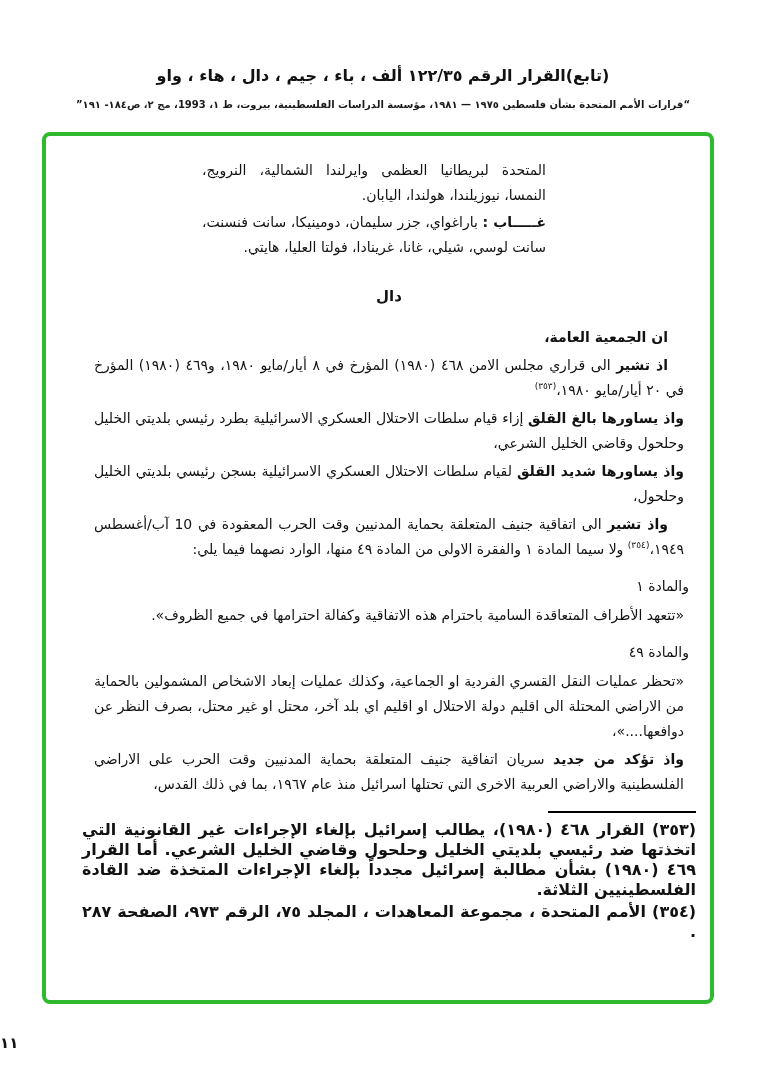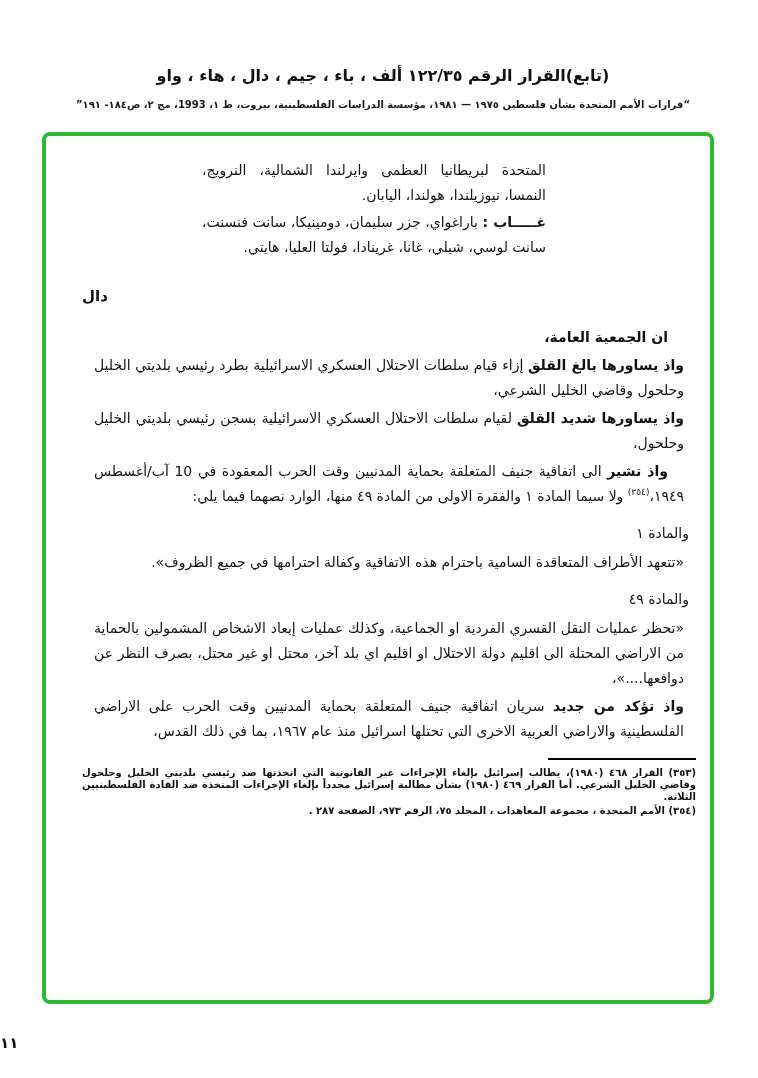--- a/index.html
+++ b/index.html
@@ -27,30 +27,30 @@
     padding:22px 14px 0 36px;
     direction:rtl;
     font-size:14px;line-height:25px;
     text-align:justify;
     overflow:hidden;
   }
   .vote-block{margin:0 150px 0 120px;}
   .vote-block p{margin:0 0 2px 0;}
   .b{font-weight:700;}
   .section-heading{
-    text-align:left;font-size:15px;font-weight:700;
+    text-align:center;font-size:15px;font-weight:700;
     margin:24px 0 16px 0;
   }
   .para{margin:3px 12px;}
   .indent{text-indent:16px;}
   .article-heading{font-weight:400;font-size:14px;margin:12px 7px 4px 0;}
   sup{font-size:9px;line-height:0;vertical-align:super;}
   .footnotes{margin-top:14px;}
   .fn-divider{width:148px;border-top:2px solid #000;margin:0 0 7px 0;}
-  .fn{font-size:10px;line-height:12px;font-weight:700;margin:2px 0;text-align:justify;}
+  .fn{font-size:16px;line-height:20px;font-weight:700;margin:2px 0;text-align:justify;}
   .page-number{
     position:absolute;bottom:26px;left:0;right:0;
     text-align:left;font-size:15px;font-weight:700;
     letter-spacing:2px;
   }
 </style>
 </head>
 <body>
 
 <div class="page">
@@ -64,20 +64,21 @@
 
     <div class="vote-block">
       <p>المتحدة لبريطانيا العظمى وايرلندا الشمالية، النرويج، النمسا، نيوزيلندا، هولندا، اليابان.</p>
       <p><span class="b">غـــــاب :</span><span> باراغواي، جزر سليمان، دومينيكا، سانت فنسنت، سانت لوسي، شيلي، غانا، غرينادا، فولتا العليا، هايتي.</span></p>
     </div>
 
     <h2 class="section-heading">دال</h2>
 
     <p class="para indent b">ان الجمعية  العامة،</p>
 
+    <p class="para indent"><span class="b">اذ تشير</span><span> الى قراري مجلس الامن ٤٦٨ (١٩٨٠) المؤرخ في ٨ أيار/مايو ١٩٨٠، و٤٦٩ (١٩٨٠) المؤرخ في ٢٠ أيار/مايو ١٩٨٠،</span><sup>(٣٥٣)</sup></p>
 
     <p class="para"><span class="b">واذ يساورها بالغ القلق</span><span> إزاء قيام سلطات الاحتلال العسكري الاسرائيلية بطرد رئيسي بلديتي الخليل وحلحول وقاضي الخليل الشرعي،</span></p>
 
     <p class="para"><span class="b">واذ يساورها شديد القلق</span><span> لقيام سلطات الاحتلال العسكري الاسرائيلية بسجن رئيسي بلديتي الخليل وحلحول،</span></p>
 
     <p class="para indent"><span class="b">واذ تشير</span><span> الى اتفاقية جنيف المتعلقة بحماية المدنيين وقت الحرب المعقودة في 10 آب/أغسطس ١٩٤٩،</span><sup>(٣٥٤)</sup><span> ولا سيما المادة ١ والفقرة الاولى من المادة ٤٩ منها، الوارد نصهما فيما يلي:</span></p>
 
     <h3 class="article-heading">والمادة ١</h3>
     <p class="para">«تتعهد الأطراف المتعاقدة السامية باحترام هذه الاتفاقية وكفالة احترامها في جميع الظروف».</p>
 

